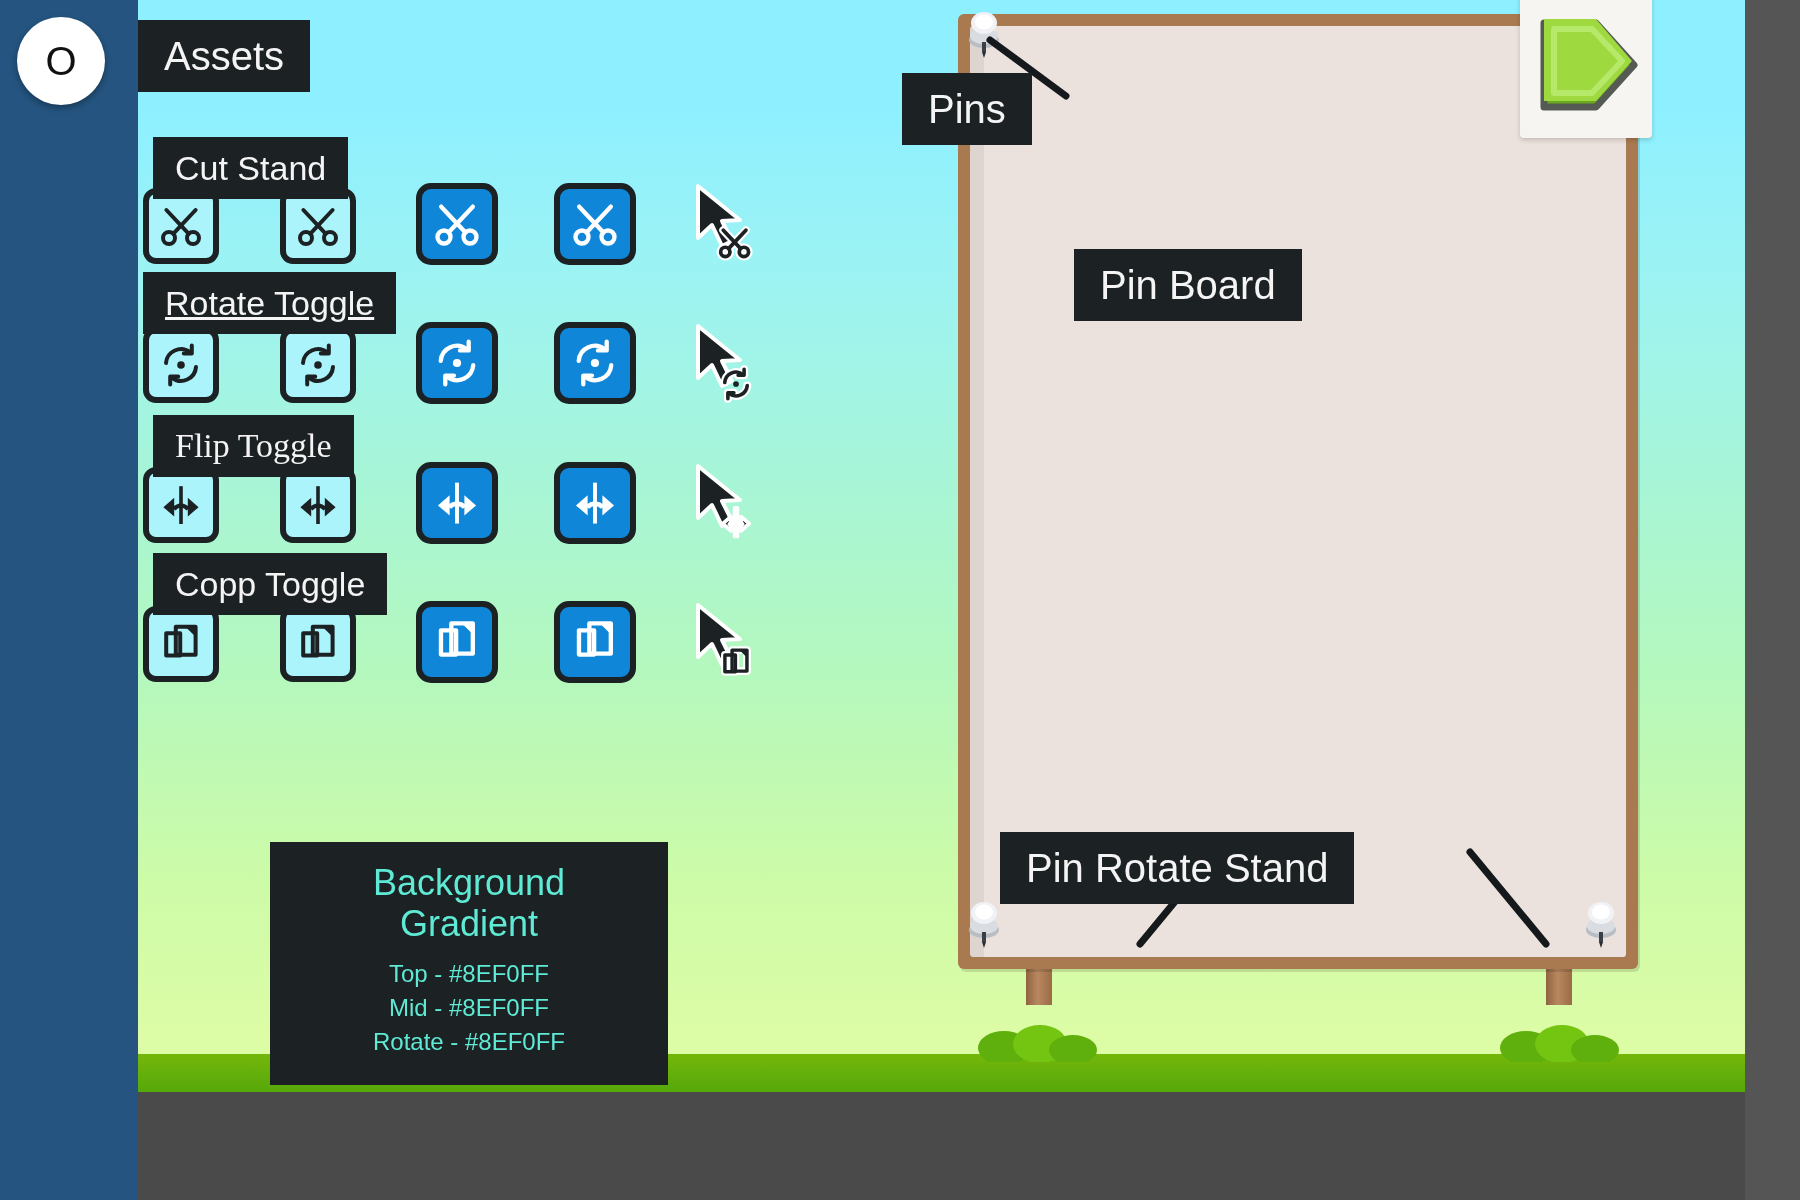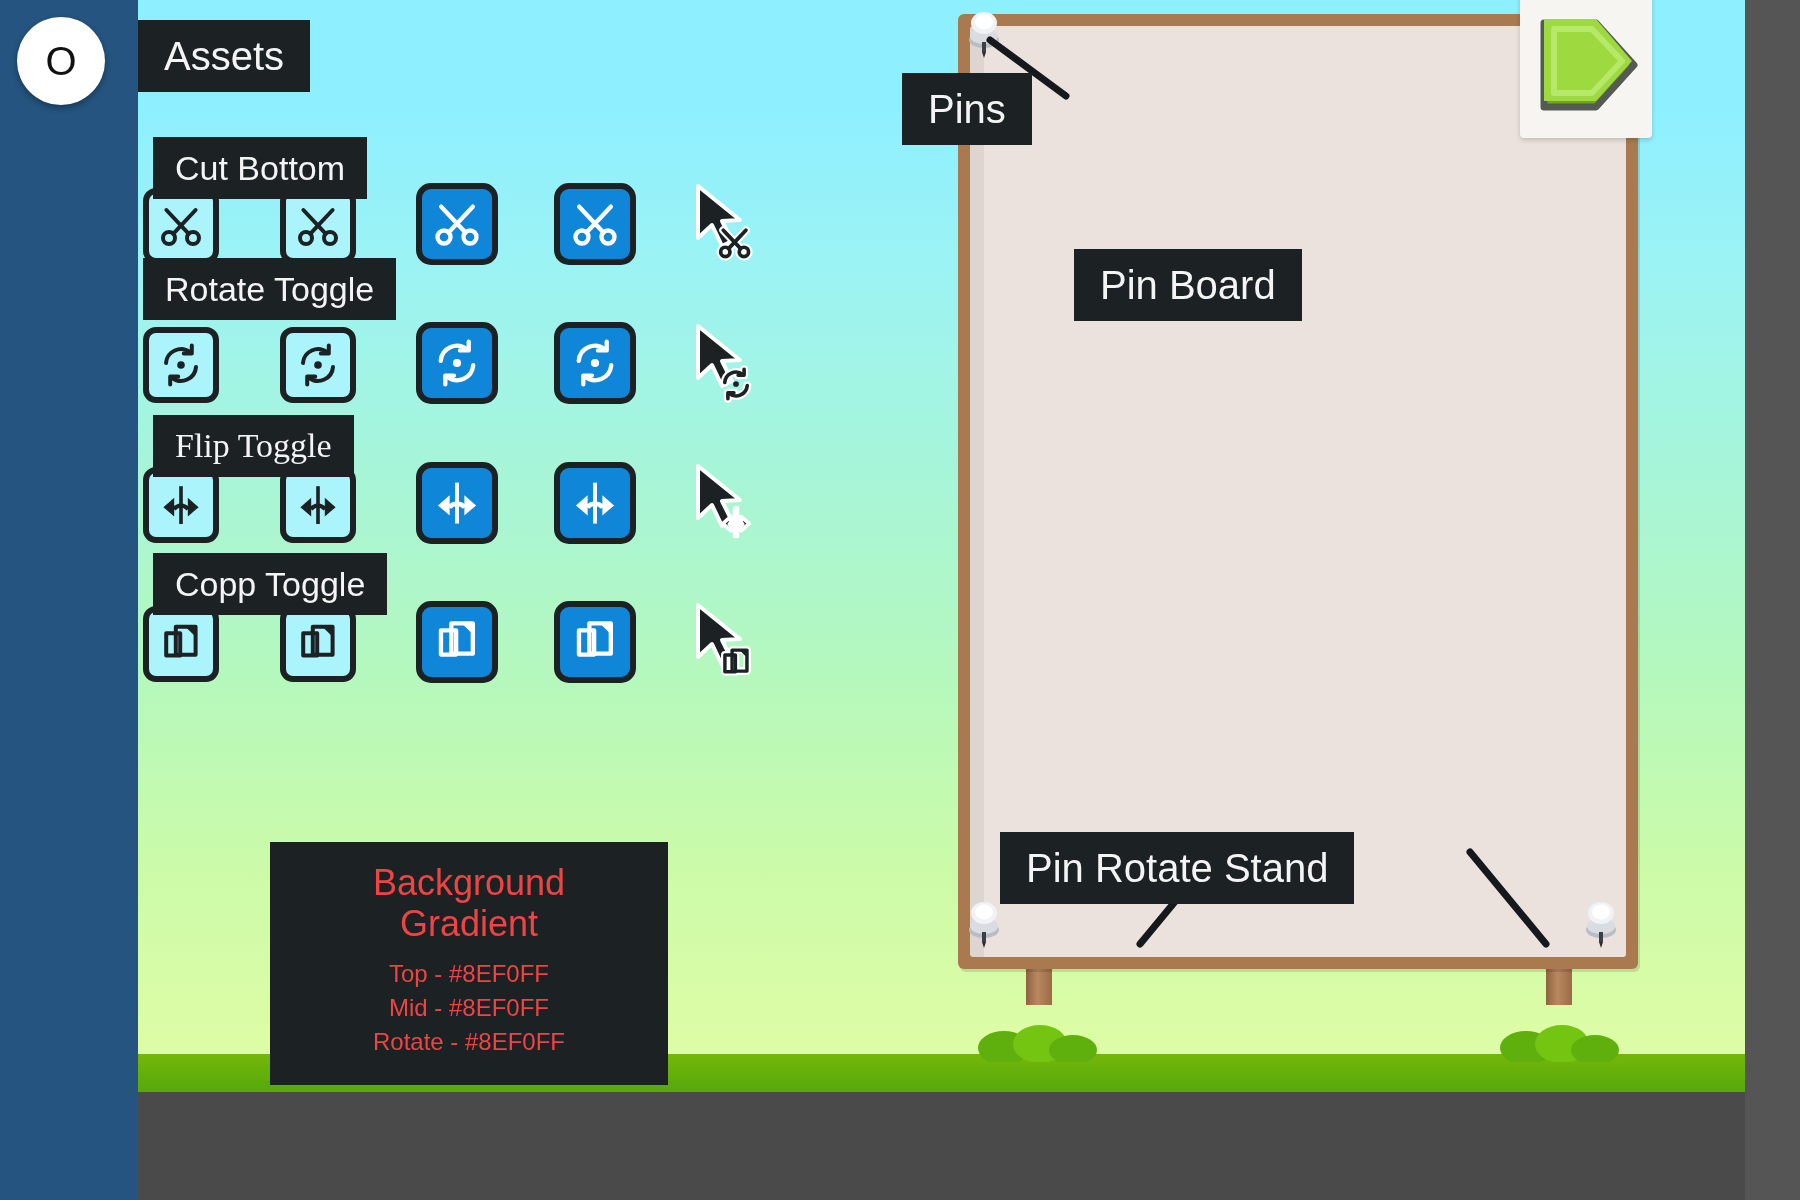--- a/index.html
+++ b/index.html
@@ -97,21 +97,21 @@
   .tile.on  { background: #0f86d8; }
   .tile svg { display: block; }
 
   
   .cursor-group { position: absolute; z-index: 20; }
 
   
   .grad-box {
     position: absolute;
     background: #1c2124;
-    color: #ef4444;
+    color: #5eead4;
     text-align: center;
     padding: 20px 34px 26px;
     z-index: 30;
   }
   .grad-box .gb-title {
     font-size: 36px;
     margin-bottom: 12px;
     line-height: 1.15;
   }
   .grad-box .gb-line {
@@ -185,21 +185,21 @@
   <div class="left-rail">
     <div class="rail-badge">O</div>
   </div>
 
   <div class="scene">
 
     <div class="ground"></div>
 
     <div class="label big" style="left:0px; top:20px;">Assets</div>
 
-    <div class="label" style="left:15px; top:137px;">Cut Bottom</div>
+    <div class="label" style="left:15px; top:137px;">Cut Stand</div>
 
     <div class="tile off" style="left:5px; top:188px;">
       <svg width="48" height="48" viewBox="0 0 24 24">
         <g fill="none" stroke="#1c2124" stroke-width="2" stroke-linecap="round" stroke-linejoin="round">
           <circle cx="6" cy="18" r="3"></circle>
             <circle cx="18" cy="18" r="3"></circle>
           <line x1="19.3" y1="4" x2="8.1" y2="15.9"></line>
             <line x1="4.7" y1="4" x2="15.9" y2="15.9"></line>
         </g>
         <circle cx="12" cy="12" r="1" fill="#1c2124"></circle>
@@ -253,21 +253,21 @@
             <circle cx="6" cy="18" r="3"></circle>
               <circle cx="18" cy="18" r="3"></circle>
             <line x1="19.3" y1="4" x2="8.1" y2="15.9"></line>
               <line x1="4.7" y1="4" x2="15.9" y2="15.9"></line>
           </g>
           <circle cx="12" cy="12" r="1.1" fill="#1c2124"></circle>
         </g>
       </svg>
     </div>
 
-    <div class="label" style="left:5px; top:258px;">Rotate Toggle</div>
+    <div class="label" style="left:5px; top:272px;text-decoration:underline;">Rotate Toggle</div>
 
     <div class="tile off" style="left:5px; top:327px;">
       <svg width="48" height="48" viewBox="0 0 24 24">
         <g fill="none" stroke="#1c2124" stroke-width="2" stroke-linecap="round" stroke-linejoin="round">
           <path d="M4.5 11 A7.5 7.5 0 0 1 16.5 5.6"></path>
           <polyline points="17.4 2.2 17.4 6.2 13.4 6.2"></polyline>
           <path d="M19.5 13 A7.5 7.5 0 0 1 7.5 18.4"></path>
           <polyline points="6.6 21.8 6.6 17.8 10.6 17.8"></polyline>
         </g>
         <circle cx="12" cy="12" r="1.9" fill="#1c2124"></circle>

